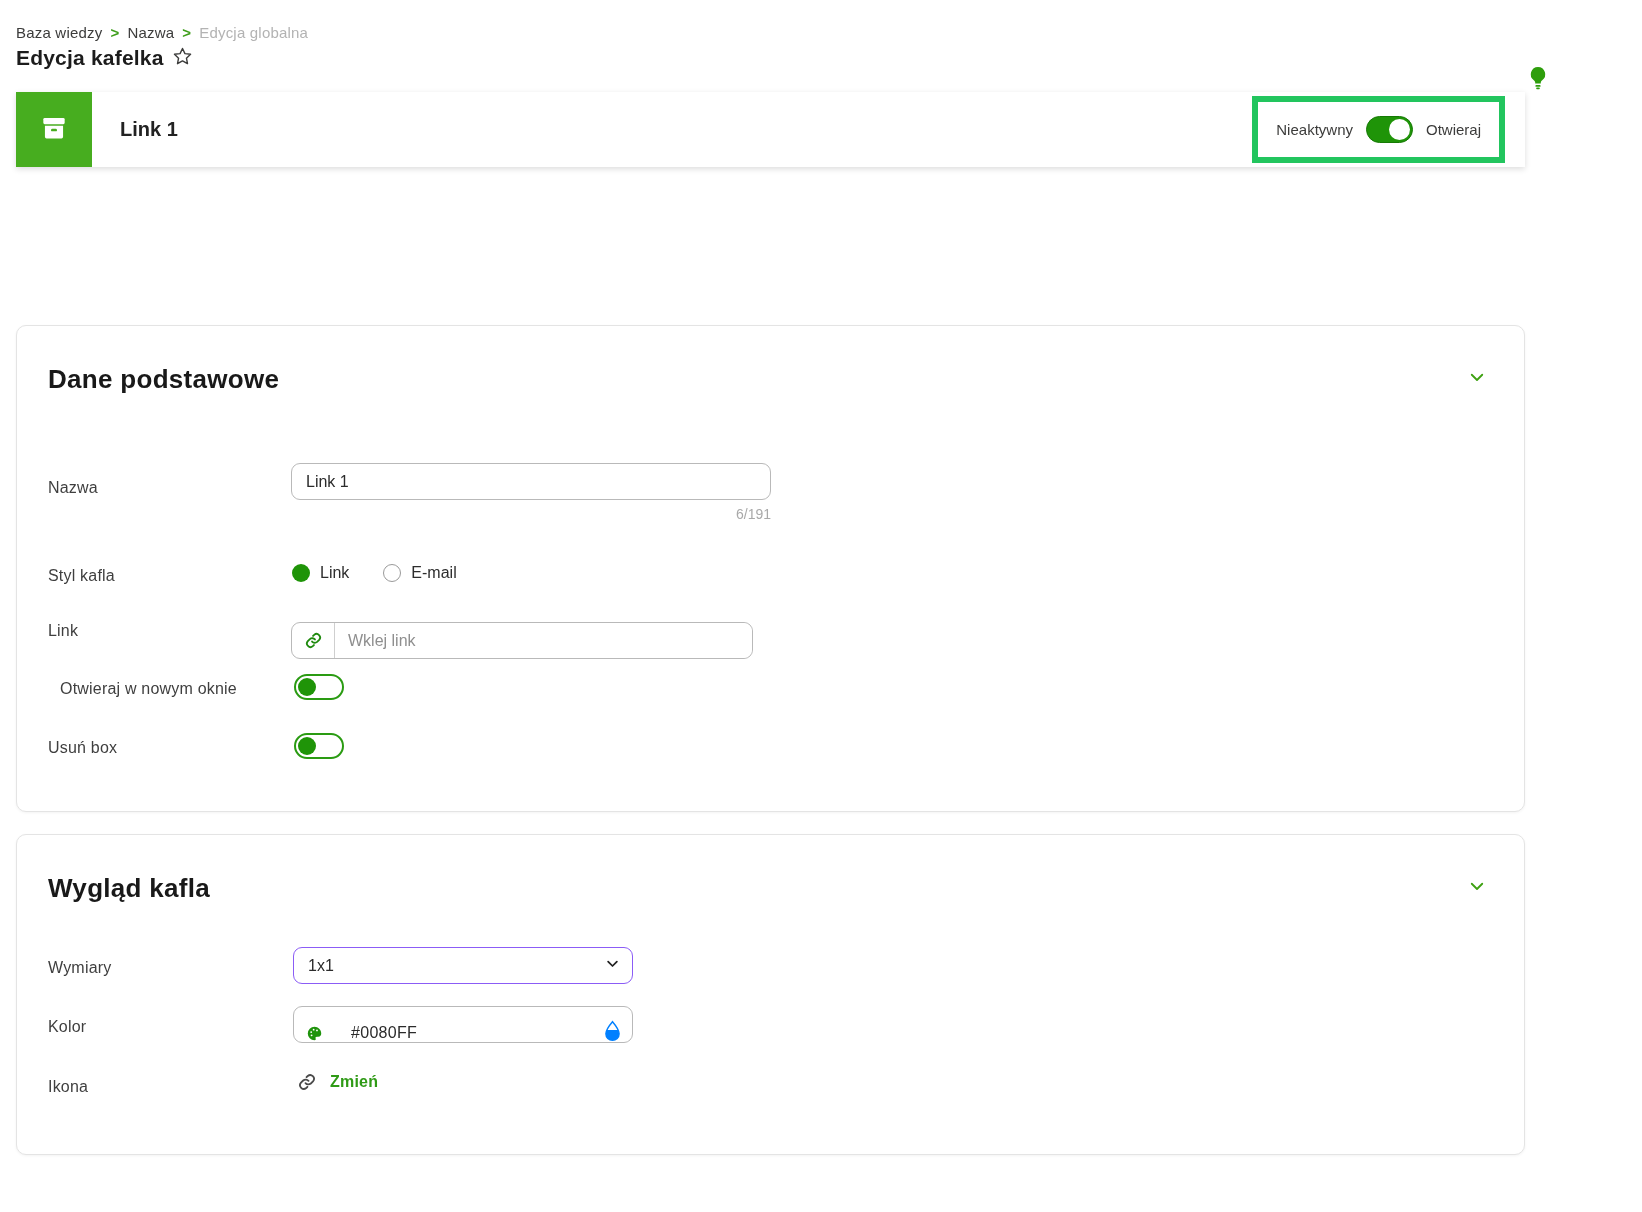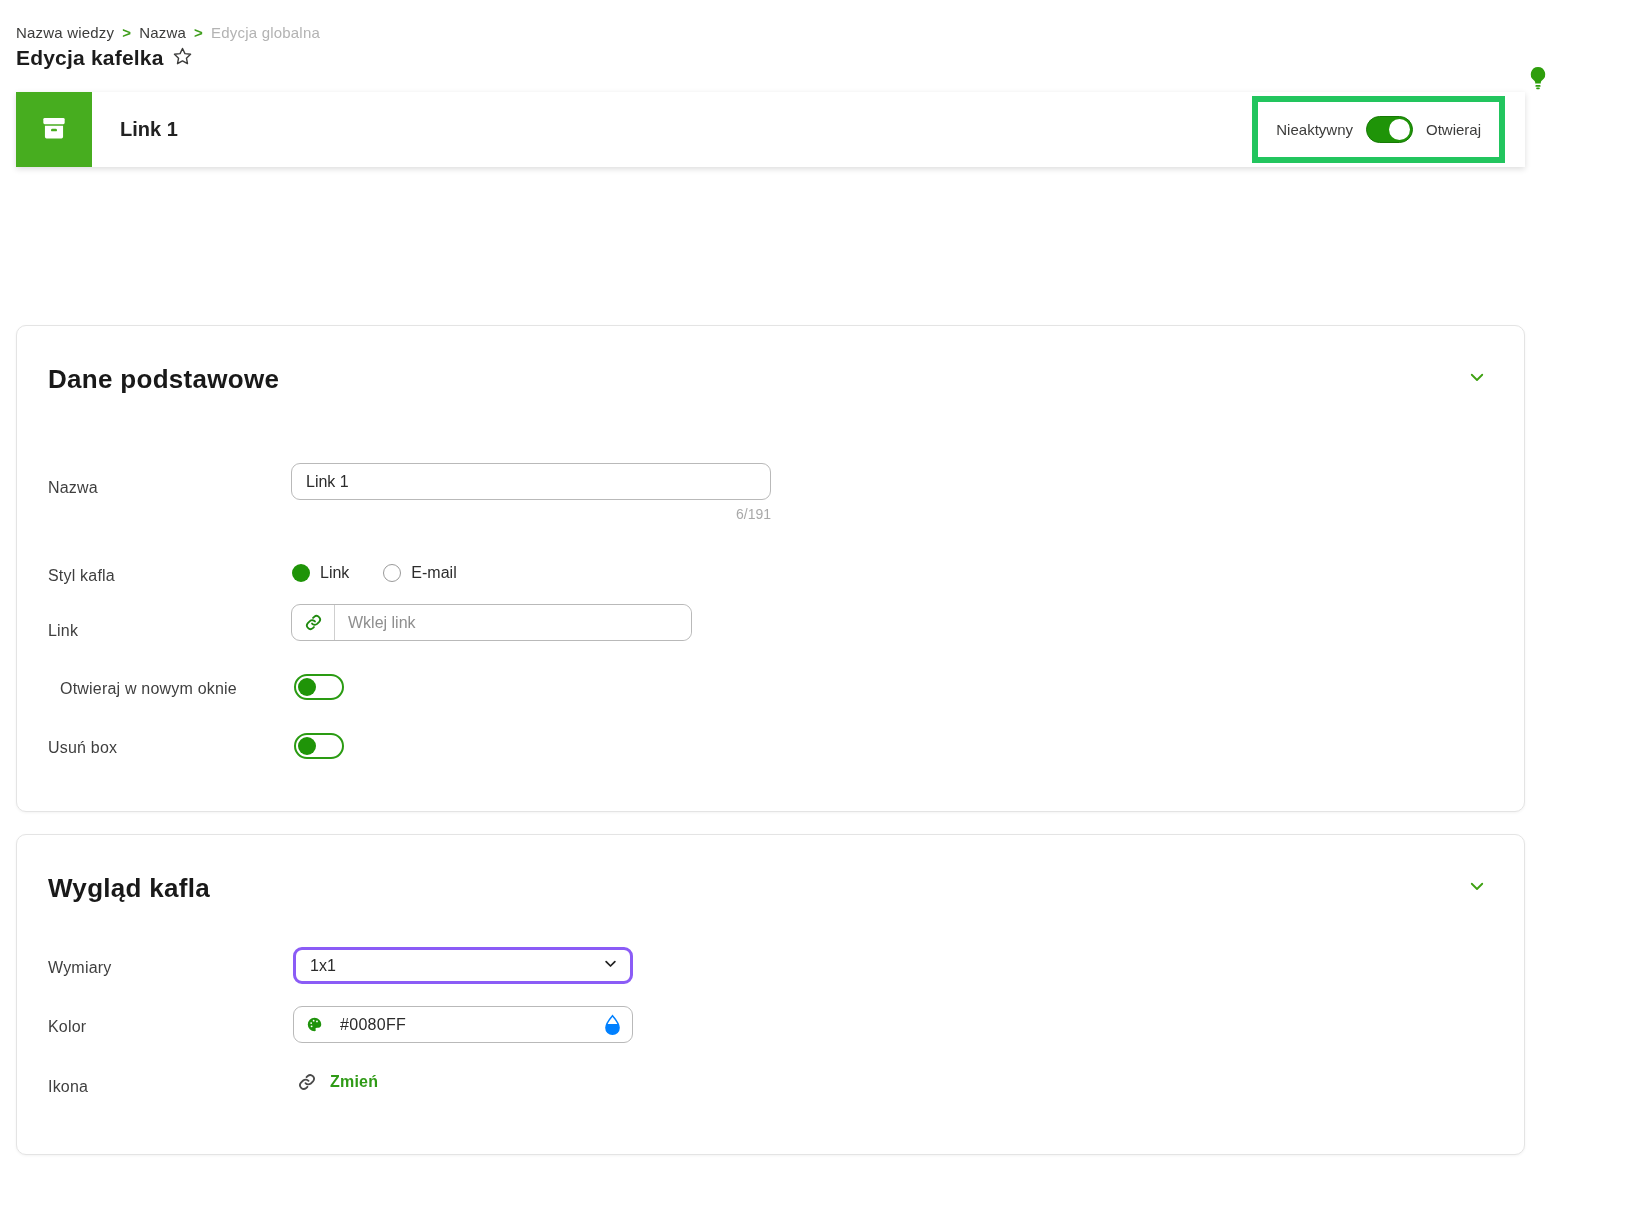--- a/index.html
+++ b/index.html
@@ -75,39 +75,39 @@
     justify-content:center; border-right:1px solid #cfcfcf; flex:none; }
   .ig-input { border:none; outline:none; flex:1; height:100%; font-size:16px;
     padding:0 13px; border-radius:0 9px 9px 0; font-family:"Liberation Sans", sans-serif; }
   .ig-input::placeholder { color:#8f8f8f; }
 
   .switch-off { position:absolute; width:50px; height:26px; border-radius:14px; background:#fff;
     border:2px solid #2a9b12; cursor:pointer; }
   .switch-off .knob { position:absolute; left:2px; top:2px; width:18px; height:18px;
     border-radius:50%; background:#1f9408; }
 
-  .select-box { position:absolute; border:3px solid #8b5cf6; border-radius:9px; background:#fff;
+  .select-box { position:absolute; border:1px solid #8b5cf6; border-radius:9px; background:#fff;
     display:flex; align-items:center; padding:0 12px 0 14px; cursor:pointer; }
   .select-box .val { font-size:16px; color:#2b2b2b; flex:1; }
 
   .color-box { position:absolute; border:1px solid #b9b9b9; border-radius:9px; background:#fff;
-    display:flex; align-items:center; padding:0 10px 0 12px; gap:17px; }
+    display:flex; align-items:flex-end; padding:0 10px 0 12px; gap:28px; }
   .color-box .val { font-size:16px; color:#2b2b2b; flex:1; letter-spacing:.3px; }
 
   .icon-row { position:absolute; left:281px; display:flex; align-items:center; gap:14px; }
   .change-link { font-size:16px; font-weight:700; color:#2f9a16; cursor:pointer;
     letter-spacing:.2px; }
 
   input::placeholder { font-family:"Liberation Sans", sans-serif; }
 </style>
 </head>
 <body>
 
 <div class="abs breadcrumb">
-  <span>Nazwa wiedzy</span><span class="sep">&gt;</span><span>Nazwa</span><span class="sep">&gt;</span><span class="muted">Edycja globalna</span>
+  <span>Baza wiedzy</span><span class="sep">&gt;</span><span>Nazwa</span><span class="sep">&gt;</span><span class="muted">Edycja globalna</span>
 </div>
 
 <div class="abs page-title-row">
   <span class="page-title">Edycja kafelka</span>
   <span style="margin-top:2px;">
     <svg width="21" height="21" viewBox="0 0 24 24" fill="none" stroke="#3c3c3b" stroke-width="1.6" stroke-linejoin="round">
       <path d="M12 2.8l2.8 5.9 6.4.8-4.7 4.4 1.2 6.3L12 17.1l-5.7 3.1 1.2-6.3L2.8 9.5l6.4-.8z"></path>
     </svg>
   </span>
 </div>
@@ -180,21 +180,21 @@
   <div class="flabel" style="top:241px;">Styl kafla</div>
   <div class="radio-row" style="top:238px;">
     <span class="radio-dot"></span>
     <span class="radio-label">Link</span>
     <span class="radio-gap"></span>
     <span class="radio-empty"></span>
     <span class="radio-label">E-mail</span>
   </div>
 
   <div class="flabel" style="top:296px;">Link</div>
-  <div class="input-group" style="left:274px; top:278px; width:401px; height:37px;">
+  <div class="input-group" style="left:274px; top:296px; width:462px; height:37px;">
     <div class="ig-icon-cell">
       <svg width="17" height="17" viewBox="0 0 24 24" fill="none" stroke="#1f8a0e" stroke-width="2.6" stroke-linecap="round" stroke-linejoin="round">
         <path d="M10 13.5a5 5 0 0 0 7.1.5l2.9-2.9a5 5 0 0 0-7-7.1l-1.6 1.6"></path>
         <path d="M14 10.5a5 5 0 0 0-7.1-.5L4 12.9a5 5 0 0 0 7 7.1l1.6-1.6"></path>
       </svg>
     </div>
     <input class="ig-input" placeholder="Wklej link" style="">
   </div>
 
   <div class="flabel" style="top:354px;margin-left:12px;">Otwieraj w nowym oknie</div>

